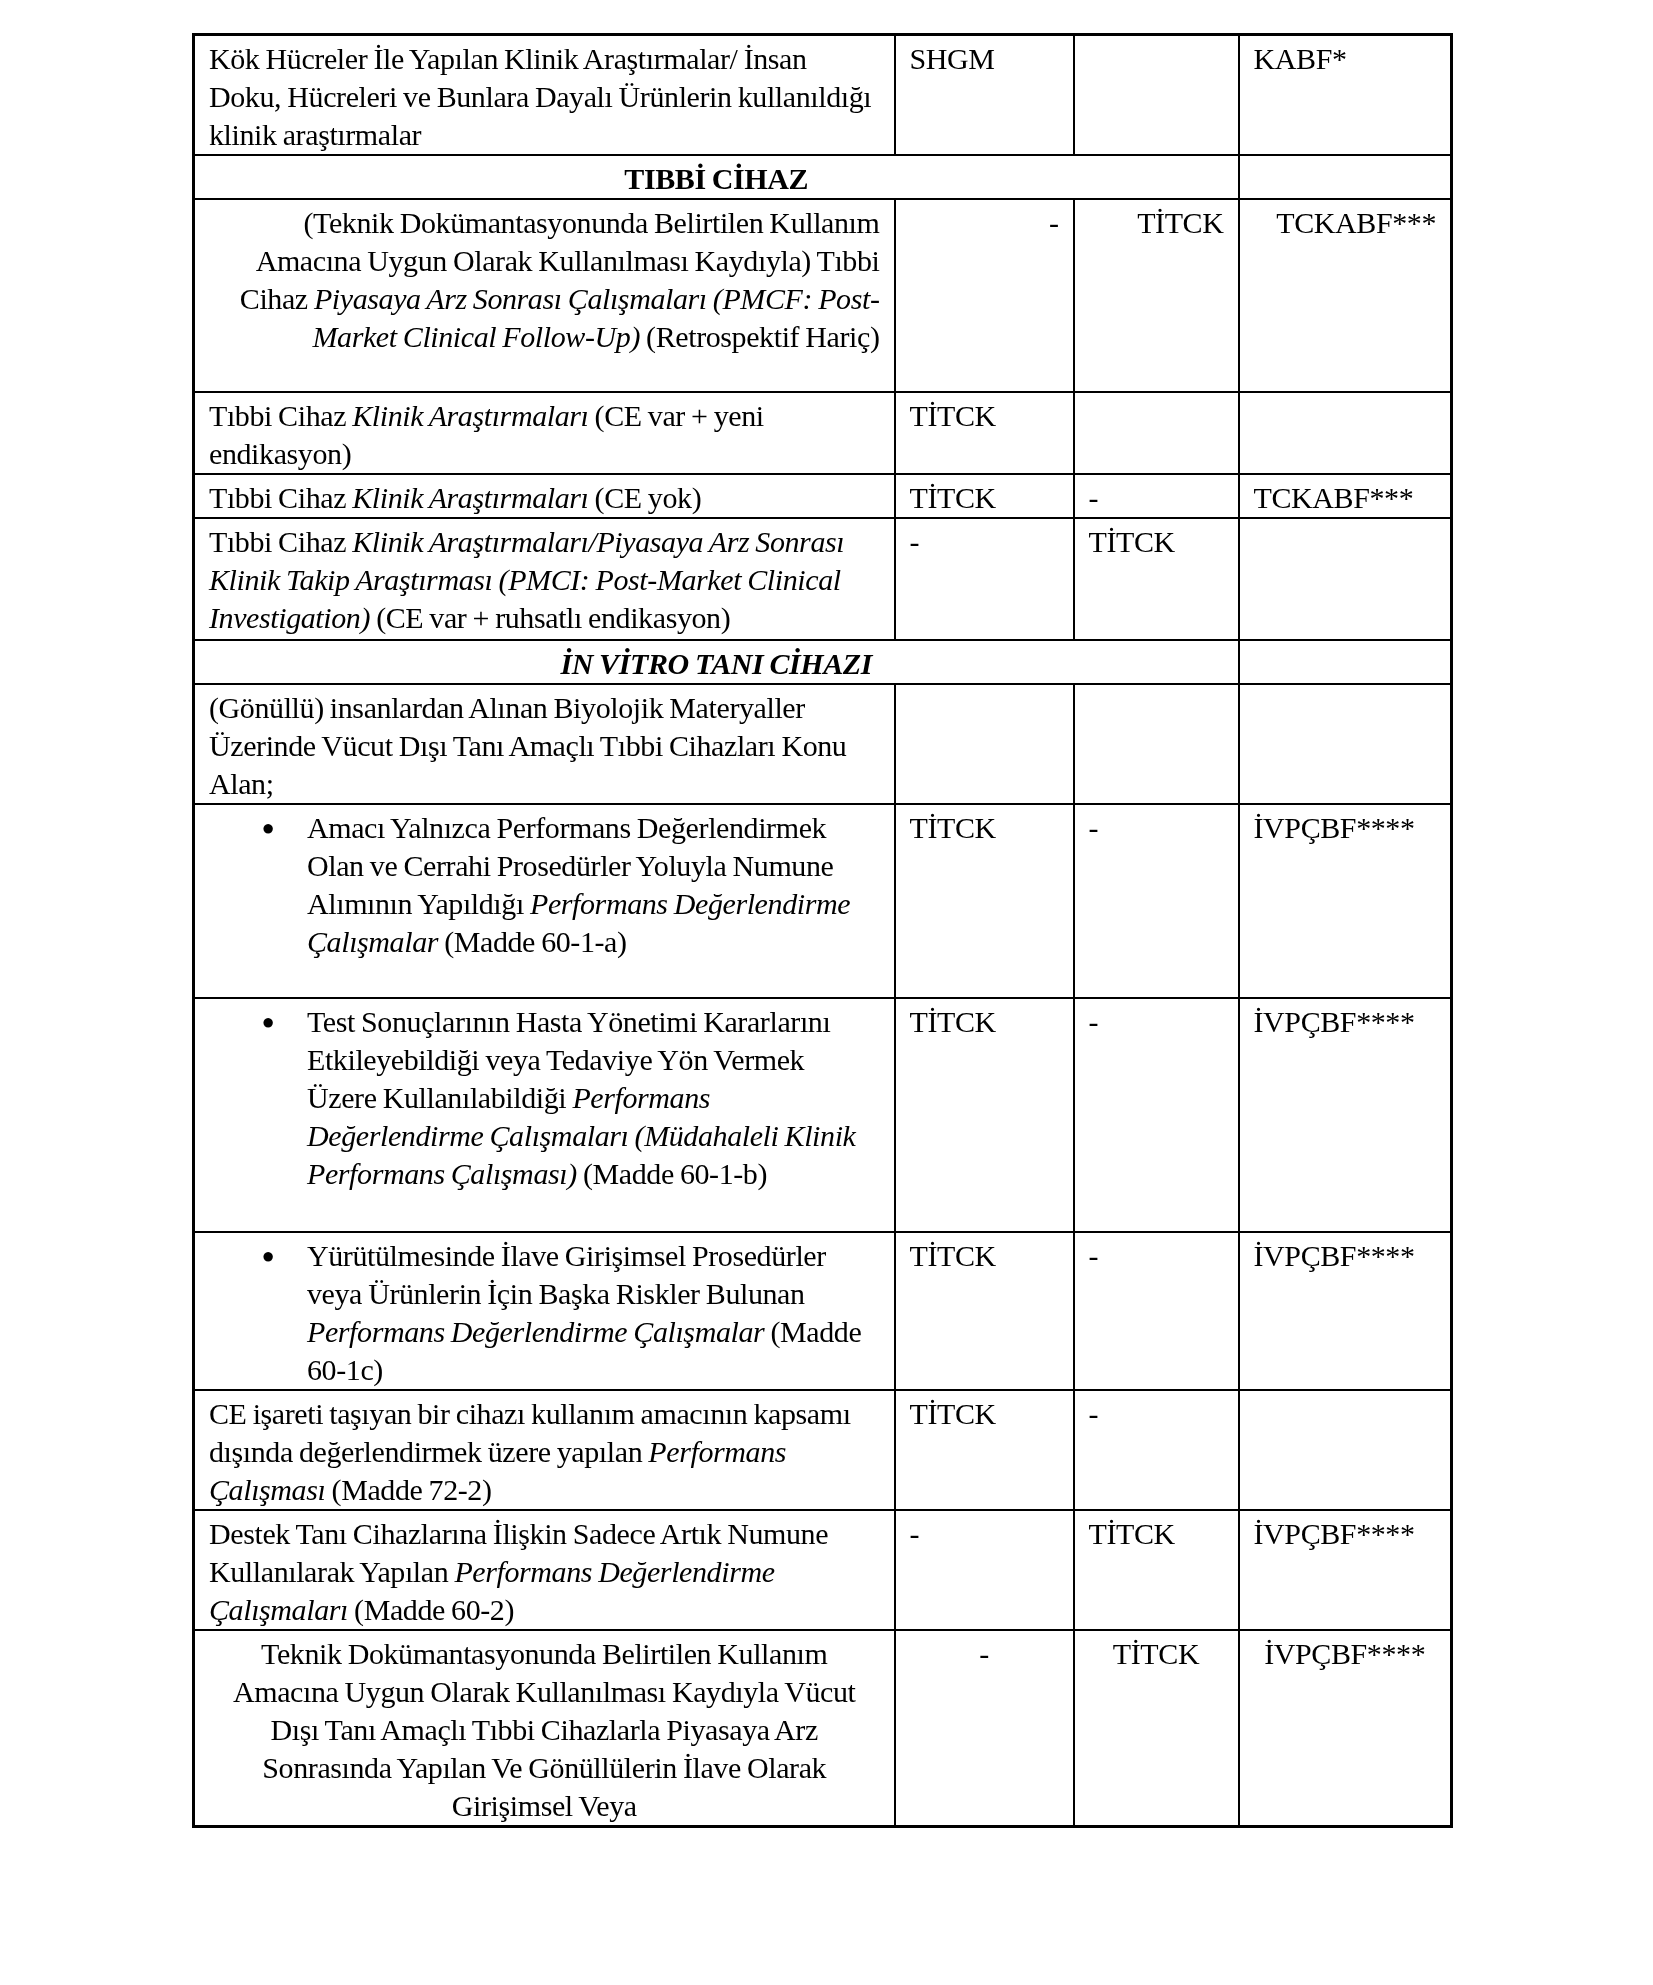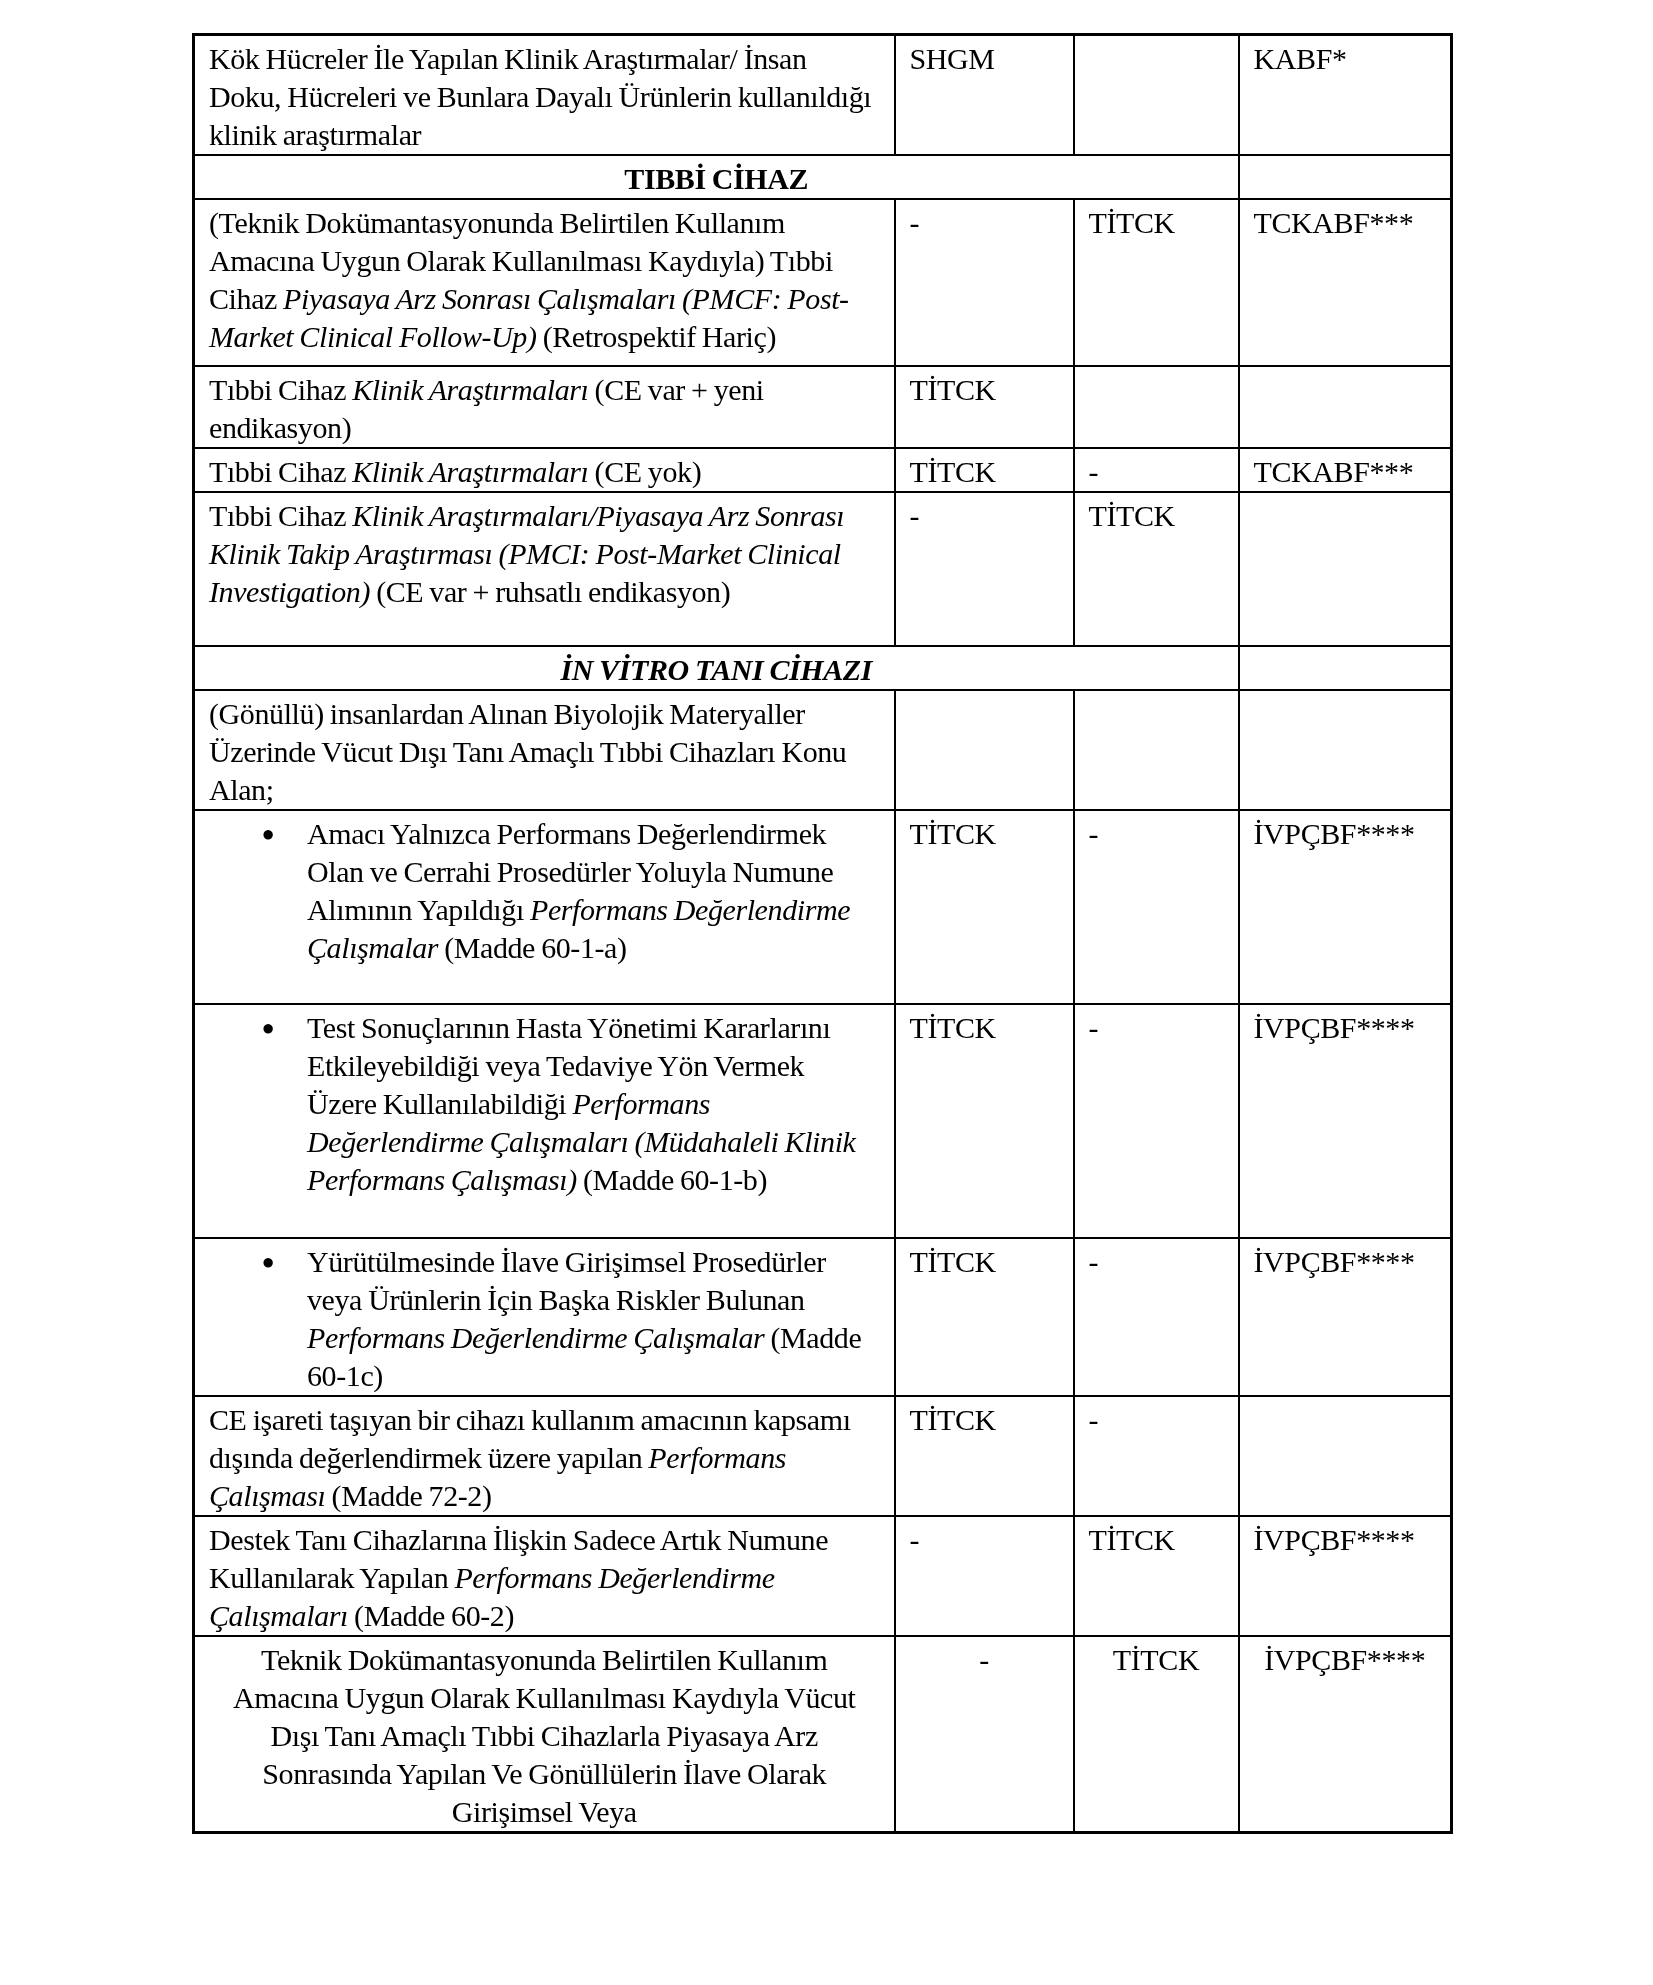--- a/index.html
+++ b/index.html
@@ -33,39 +33,39 @@
       <tr style="height: 116px;">
         <td><span>Kök Hücreler İle Yapılan Klinik Araştırmalar/ İnsan Doku, Hücreleri ve Bunlara Dayalı Ürünlerin kullanıldığı klinik araştırmalar</span></td>
         <td class="code">SHGM</td>
         <td class="code"></td>
         <td class="code">KABF*</td>
       </tr>
       <tr class="section" style="height: 39px;">
         <td colspan="3" class="title">TIBBİ CİHAZ</td>
         <td></td>
       </tr>
-      <tr style="height: 167px;">
+      <tr style="height: 193px; text-align: right;">
         <td><span>(Teknik Dokümantasyonunda Belirtilen Kullanım Amacına Uygun Olarak Kullanılması Kaydıyla) Tıbbi Cihaz </span><span class="it">Piyasaya Arz Sonrası Çalışmaları (PMCF: Post-Market Clinical Follow-Up)</span><span> (Retrospektif Hariç)</span></td>
         <td class="code">-</td>
         <td class="code">TİTCK</td>
         <td class="code">TCKABF***</td>
       </tr>
       <tr style="height: 77px;">
         <td><span>Tıbbi Cihaz </span><span class="it">Klinik Araştırmaları</span><span> (CE var + yeni endikasyon)</span></td>
         <td class="code">TİTCK</td>
         <td class="code"></td>
         <td class="code"></td>
       </tr>
       <tr style="height: 41px;">
         <td><span>Tıbbi Cihaz </span><span class="it">Klinik Araştırmaları</span><span> (CE yok)</span></td>
         <td class="code">TİTCK</td>
         <td class="code">-</td>
         <td class="code">TCKABF***</td>
       </tr>
-      <tr style="height: 154px;">
+      <tr style="height: 122px;">
         <td><span>Tıbbi Cihaz </span><span class="it">Klinik Araştırmaları/Piyasaya Arz Sonrası Klinik Takip Araştırması (PMCI: Post-Market Clinical Investigation)</span><span> (CE var + ruhsatlı endikasyon)</span></td>
         <td class="code">-</td>
         <td class="code">TİTCK</td>
         <td class="code"></td>
       </tr>
       <tr class="section" style="height: 40px; font-style: italic;">
         <td colspan="3" class="title">İN VİTRO TANI CİHAZI</td>
         <td></td>
       </tr>
       <tr style="height: 115px;">

